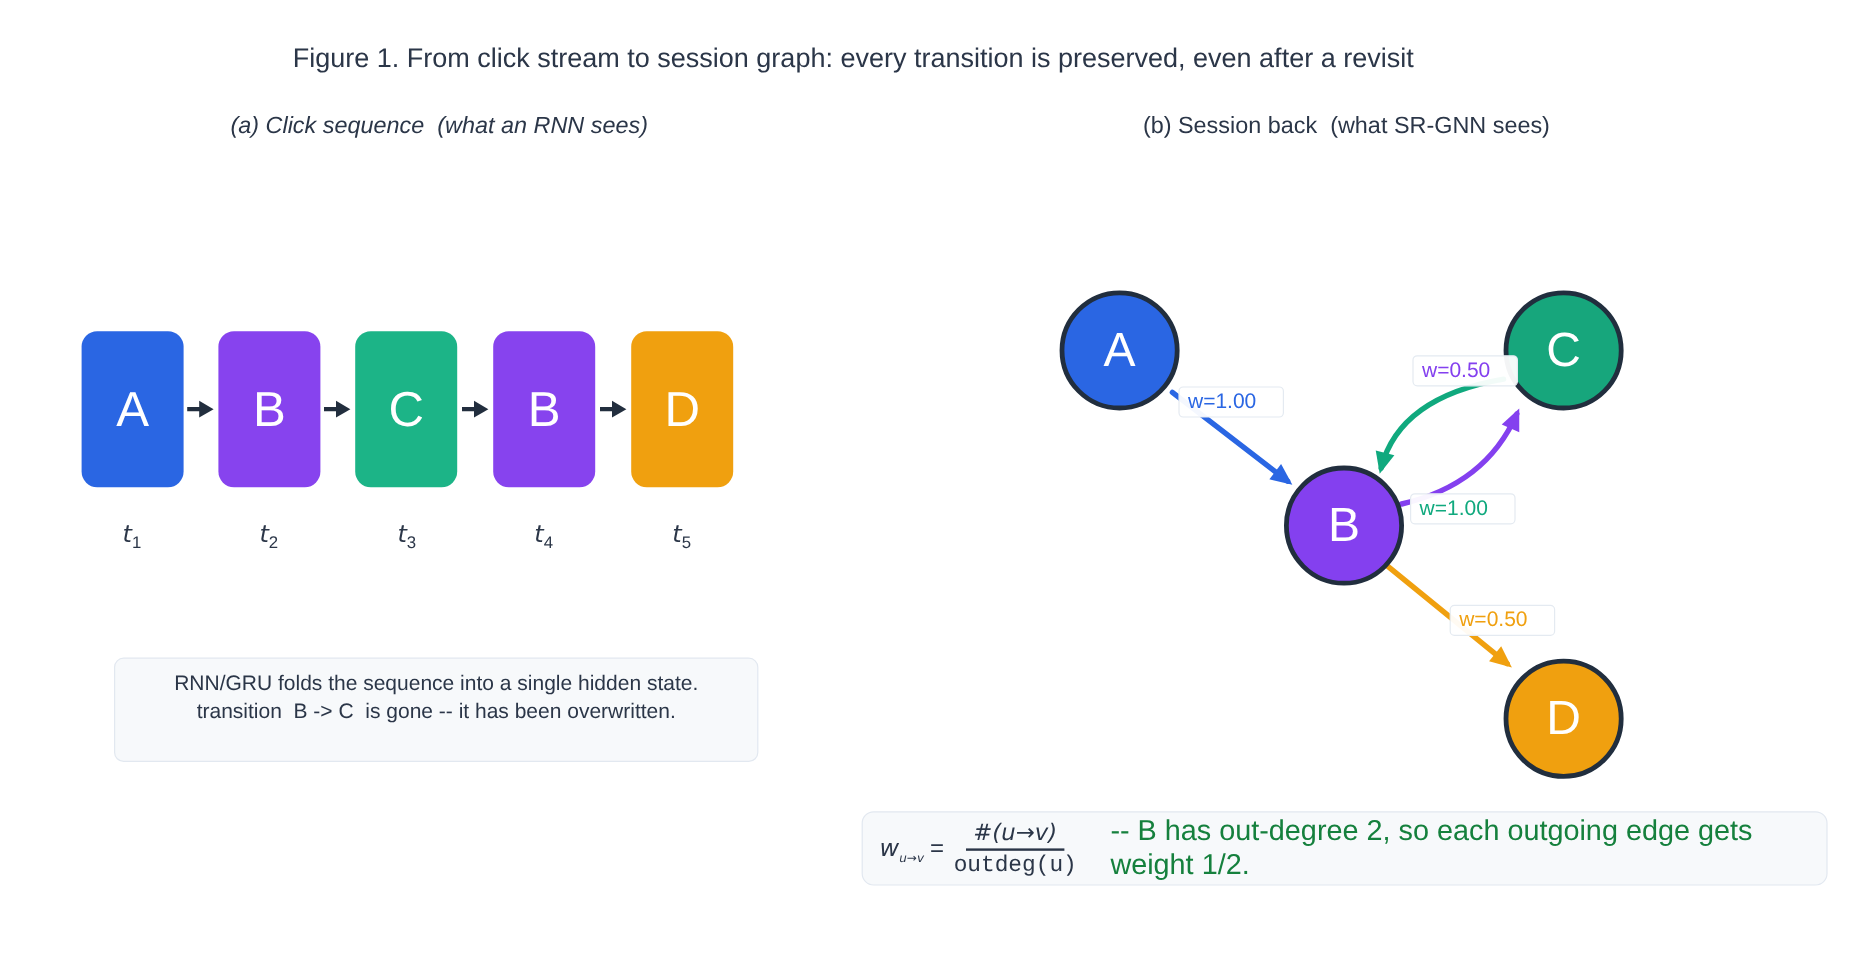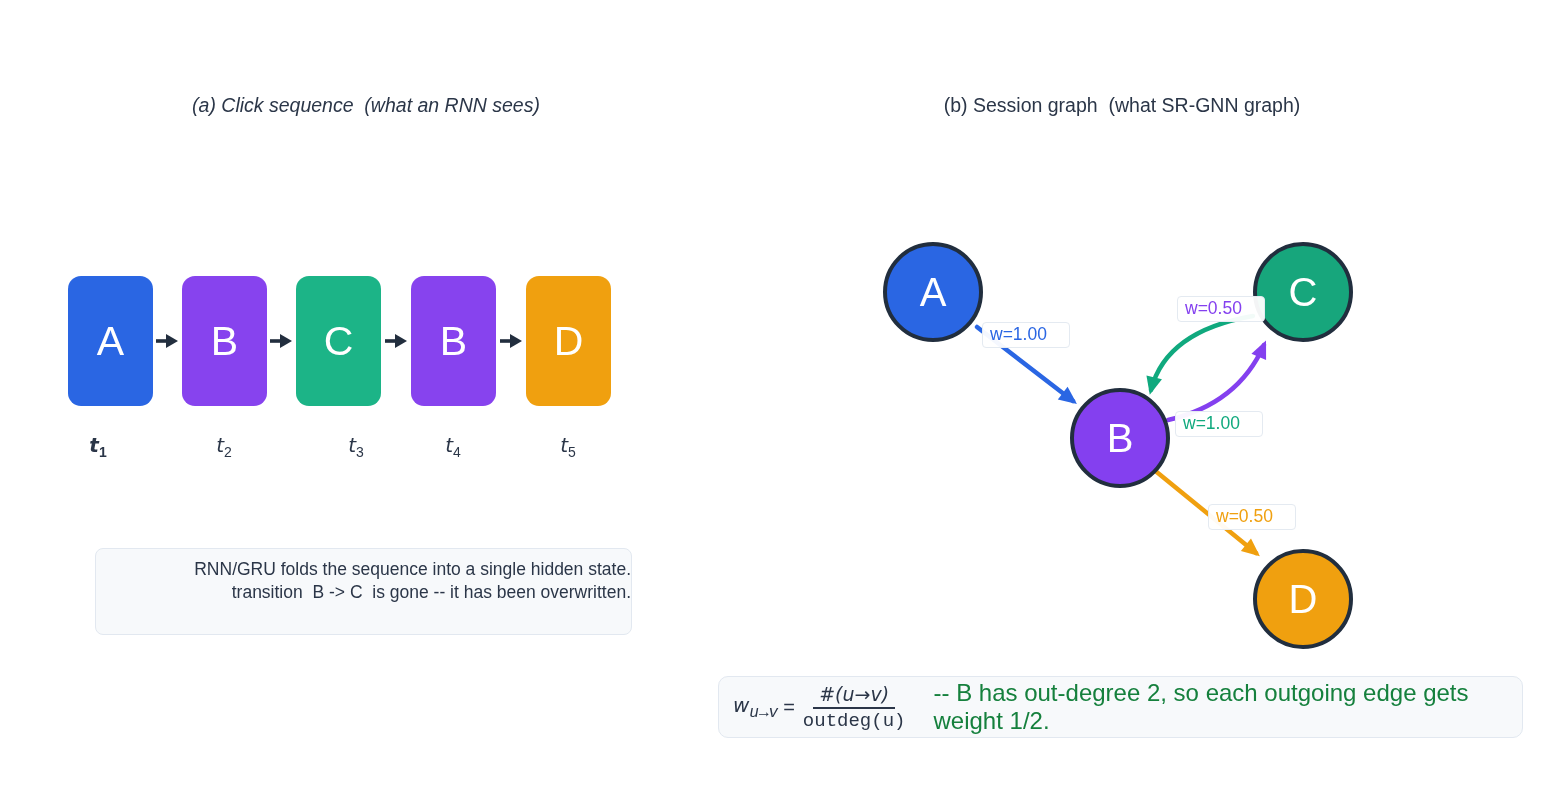--- a/index.html
+++ b/index.html
@@ -60,32 +60,32 @@
 
   .tlab {
     position: absolute;
     top: 433px;
     transform: translateX(-50%);
     font-size: 20px;
     color: #2B3648;
   }
   .tlab i { font-style: italic; font-family: "DejaVu Sans", sans-serif; }
   .tlab sub { font-size: 14px; font-style: normal; }
-  .tl-0 { left: 98px; font-weight: bold; } .tl-1 { left: 224px; } .tl-2 { left: 356px; }
+  .tl-0 { left: 110px; } .tl-1 { left: 224px; } .tl-2 { left: 339px; }
   .tl-3 { left: 453px; } .tl-4 { left: 568px; }
 
   .note-box {
     position: absolute;
     left: 95px; top: 548px;
     width: 537px; height: 87px;
     background: #F7F9FB;
     border: 1.5px solid #E2E8F0;
     border-radius: 8px;
     padding-top: 9px;
-    text-align: right;
+    text-align: center;
   }
   .note-line {
     font-size: 17.5px;
     line-height: 22.5px;
     white-space: pre;
     color: #2B3648;
   }
 
   
   .edges-svg { position: absolute; left: 0; top: 0; width: 1552px; height: 795px; }
@@ -124,39 +124,40 @@
     left: 718px; top: 676px;
     width: 805px; height: 62px;
     background: #F7F9FB;
     border: 1.5px solid #E2E8F0;
     border-radius: 10px;
     display: flex;
     align-items: center;
     padding-left: 14px;
   }
   .f-lhs { font-size: 20px; font-style: italic; font-family: "DejaVu Sans", sans-serif; }
-  .f-lhs sub { font-size: 16px; font-family: Liberation Mono, monospace; }
+  .f-lhs sub { font-size: 10px; }
   .f-eq { font-size: 20px; margin: 0 8px 0 5px; }
   .frac { display: inline-flex; flex-direction: column; align-items: center; }
   .frac .num {
     font-size: 19px; font-style: italic;
     font-family: "DejaVu Sans", sans-serif;
     padding: 0 6px 2px 6px;
     border-bottom: 2px solid #2B3648;
   }
   .frac .den { font-size: 19px; padding-top: 1px; font-family: Liberation Mono, monospace; }
   .f-comment { font-size: 24px; margin-left: 28px; color: #15803d; }
 </style>
 </head>
 <body>
 
 <div class="canvas">
 
+  <div class="title">Figure 1. From click stream to session graph: every transition is preserved, even after a revisit</div>
   <div class="subtitle sub-a">(a) Click sequence  (what an RNN sees)</div>
-  <div class="subtitle sub-b">(b) Session graph  (what SR-GNN graph)</div>
+  <div class="subtitle sub-b">(b) Session back  (what SR-GNN sees)</div>
 
   <div class="click-box cb-0">A</div>
   <div class="click-box cb-1">B</div>
   <div class="click-box cb-2">C</div>
   <div class="click-box cb-3">B</div>
   <div class="click-box cb-4">D</div>
 
   <svg class="seq-arrow sa-0" viewBox="0 0 26 18">
       <line x1="2" y1="9" x2="13" y2="9" stroke="#222E3E" stroke-width="3.6"></line>
       <polygon points="12,2 24,9 12,16" fill="#222E3E"></polygon>

